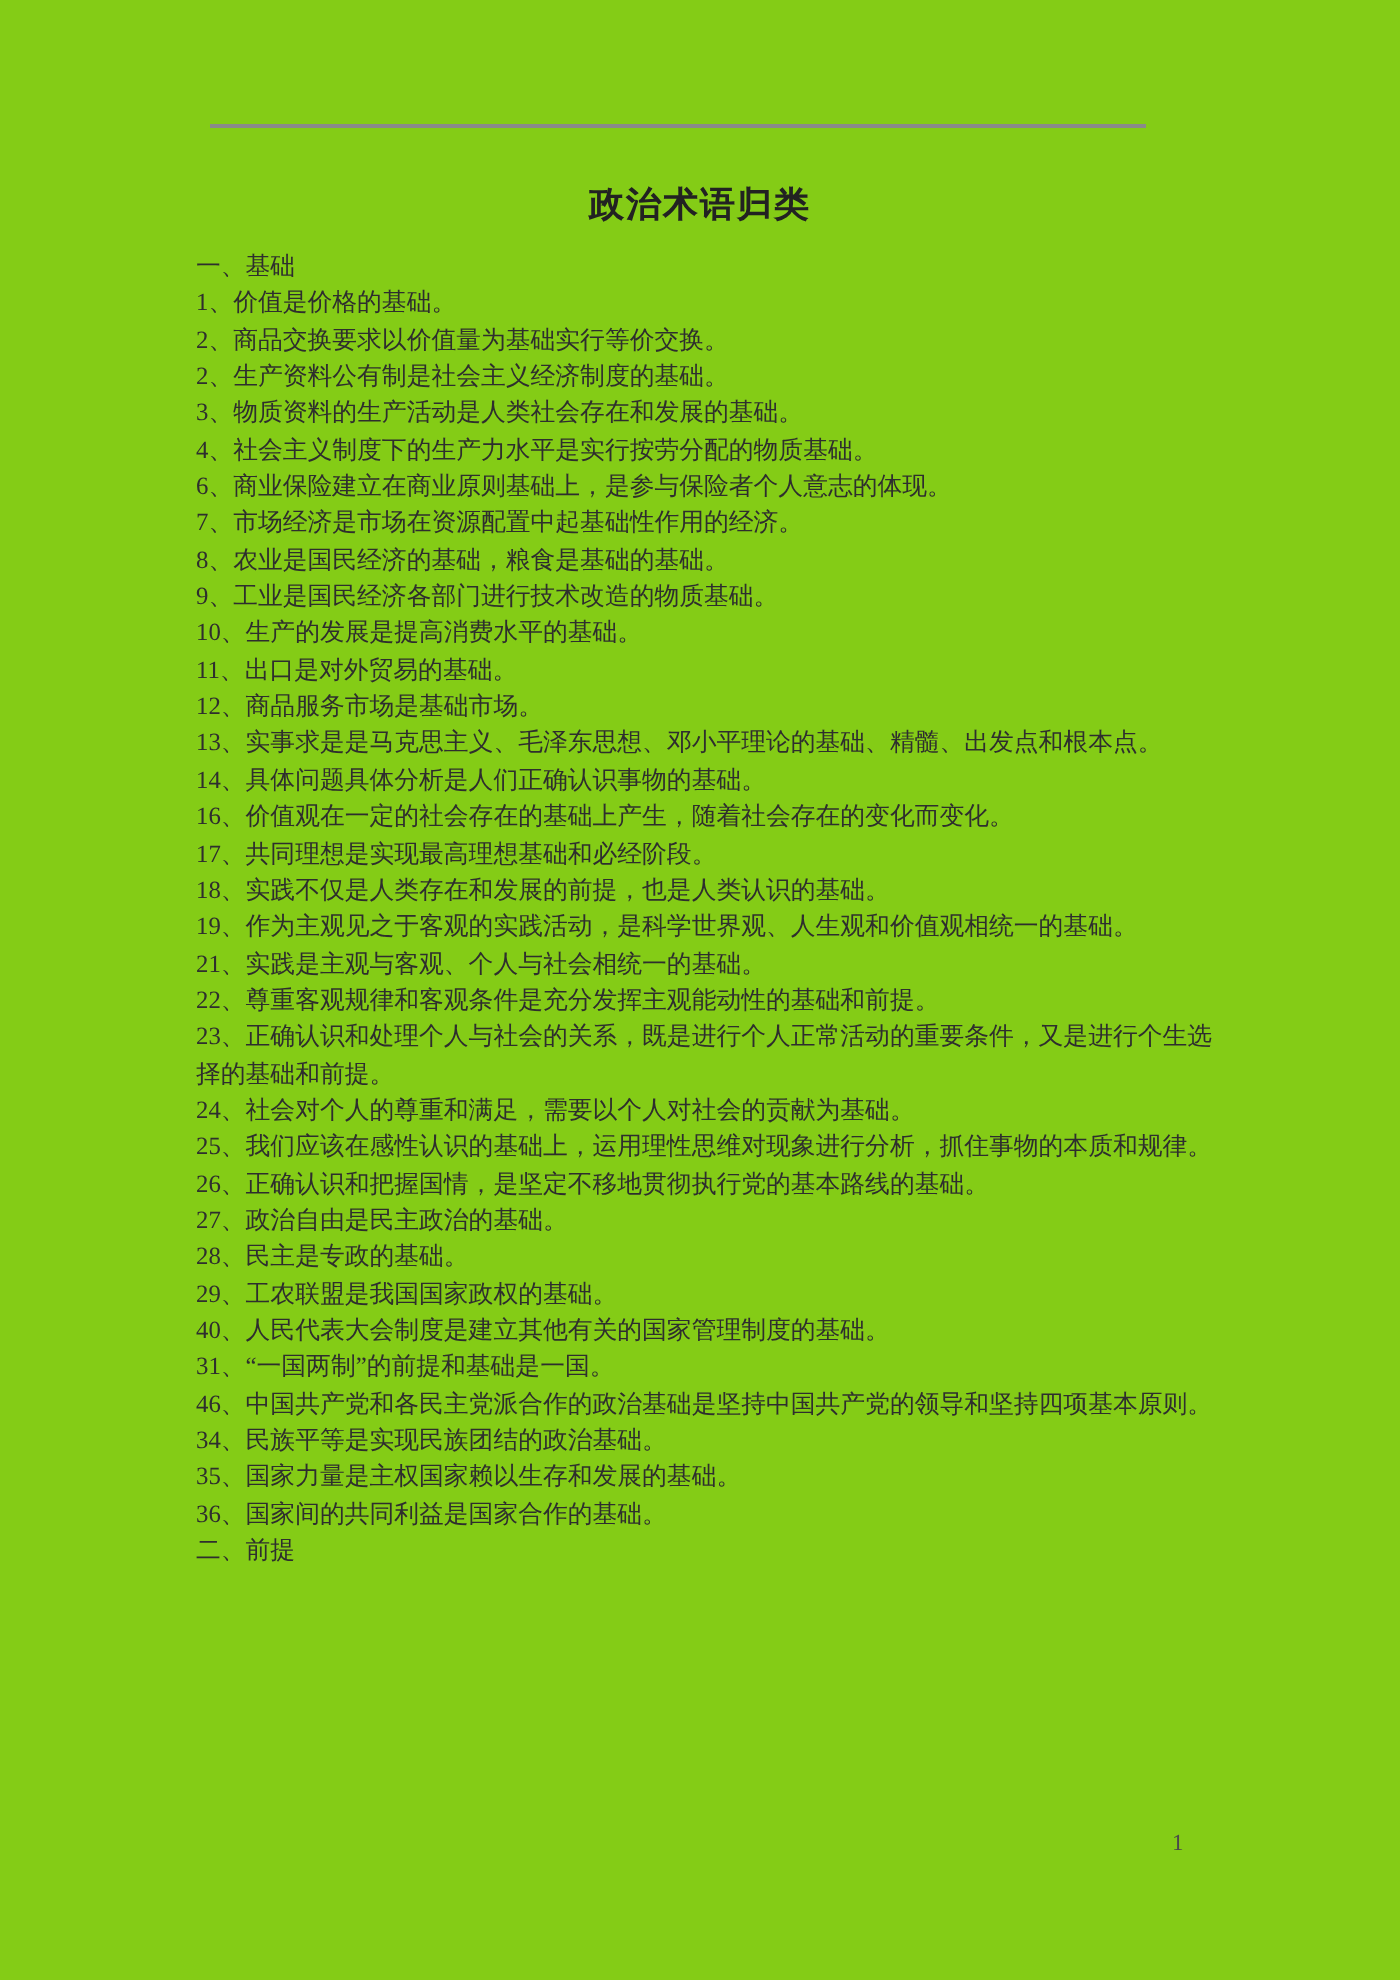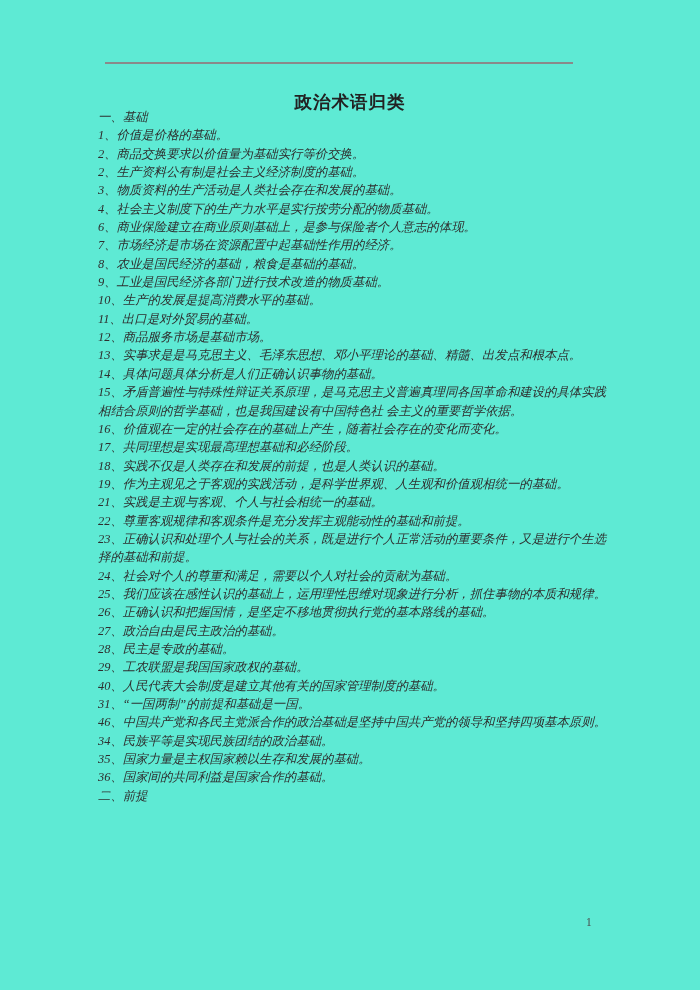--- a/index.html
+++ b/index.html
@@ -4,21 +4,21 @@
 <style>
   html, body {
     margin: 0;
     padding: 0;
     background: #ffffff;
   }
   .page {
     position: relative;
     width: 700px;
     height: 990px;
-    background: #5eead4;
+    background: #84cc16;
     font-family: "Liberation Serif", "DejaVu Serif", serif;
     color: #2e2e2e;
     overflow: hidden;
   }
   .header-rule {
     position: absolute;
     left: 105px;
     top: 62px;
     width: 468px;
     height: 0;
@@ -32,27 +32,26 @@
     margin: 0;
     text-align: center;
     font-size: 17.5px;
     font-weight: 700;
     letter-spacing: 1px;
     color: #222222;
   }
   .doc-body {
     position: absolute;
     left: 98px;
-    top: 108px;
+    top: 124px;
     width: 514px;
     font-size: 12.4px;
     line-height: 18.35px;
     text-align: left;
     color: #2e2e2e;
-    font-style: italic;
   }
   .line {
     margin: 0;
     padding: 0;
     word-break: normal;
     overflow-wrap: break-word;
   }
   .page-number {
     position: absolute;
     left: 586px;
@@ -76,21 +75,20 @@
       <p class="line">4、社会主义制度下的生产力水平是实行按劳分配的物质基础。</p>
       <p class="line">6、商业保险建立在商业原则基础上，是参与保险者个人意志的体现。</p>
       <p class="line">7、市场经济是市场在资源配置中起基础性作用的经济。</p>
       <p class="line">8、农业是国民经济的基础，粮食是基础的基础。</p>
       <p class="line">9、工业是国民经济各部门进行技术改造的物质基础。</p>
       <p class="line">10、生产的发展是提高消费水平的基础。</p>
       <p class="line">11、出口是对外贸易的基础。</p>
       <p class="line">12、商品服务市场是基础市场。</p>
       <p class="line">13、实事求是是马克思主义、毛泽东思想、邓小平理论的基础、精髓、出发点和根本点。</p>
       <p class="line">14、具体问题具体分析是人们正确认识事物的基础。</p>
-      <p class="line">15、矛盾普遍性与特殊性辩证关系原理，是马克思主义普遍真理同各国革命和建设的具体实践相结合原则的哲学基础，也是我国建设有中国特色社 会主义的重要哲学依据。</p>
       <p class="line">16、价值观在一定的社会存在的基础上产生，随着社会存在的变化而变化。</p>
       <p class="line">17、共同理想是实现最高理想基础和必经阶段。</p>
       <p class="line">18、实践不仅是人类存在和发展的前提，也是人类认识的基础。</p>
       <p class="line">19、作为主观见之于客观的实践活动，是科学世界观、人生观和价值观相统一的基础。</p>
       <p class="line">21、实践是主观与客观、个人与社会相统一的基础。</p>
       <p class="line">22、尊重客观规律和客观条件是充分发挥主观能动性的基础和前提。</p>
       <p class="line">23、正确认识和处理个人与社会的关系，既是进行个人正常活动的重要条件，又是进行个生选择的基础和前提。</p>
       <p class="line">24、社会对个人的尊重和满足，需要以个人对社会的贡献为基础。</p>
       <p class="line">25、我们应该在感性认识的基础上，运用理性思维对现象进行分析，抓住事物的本质和规律。</p>
       <p class="line">26、正确认识和把握国情，是坚定不移地贯彻执行党的基本路线的基础。</p>

